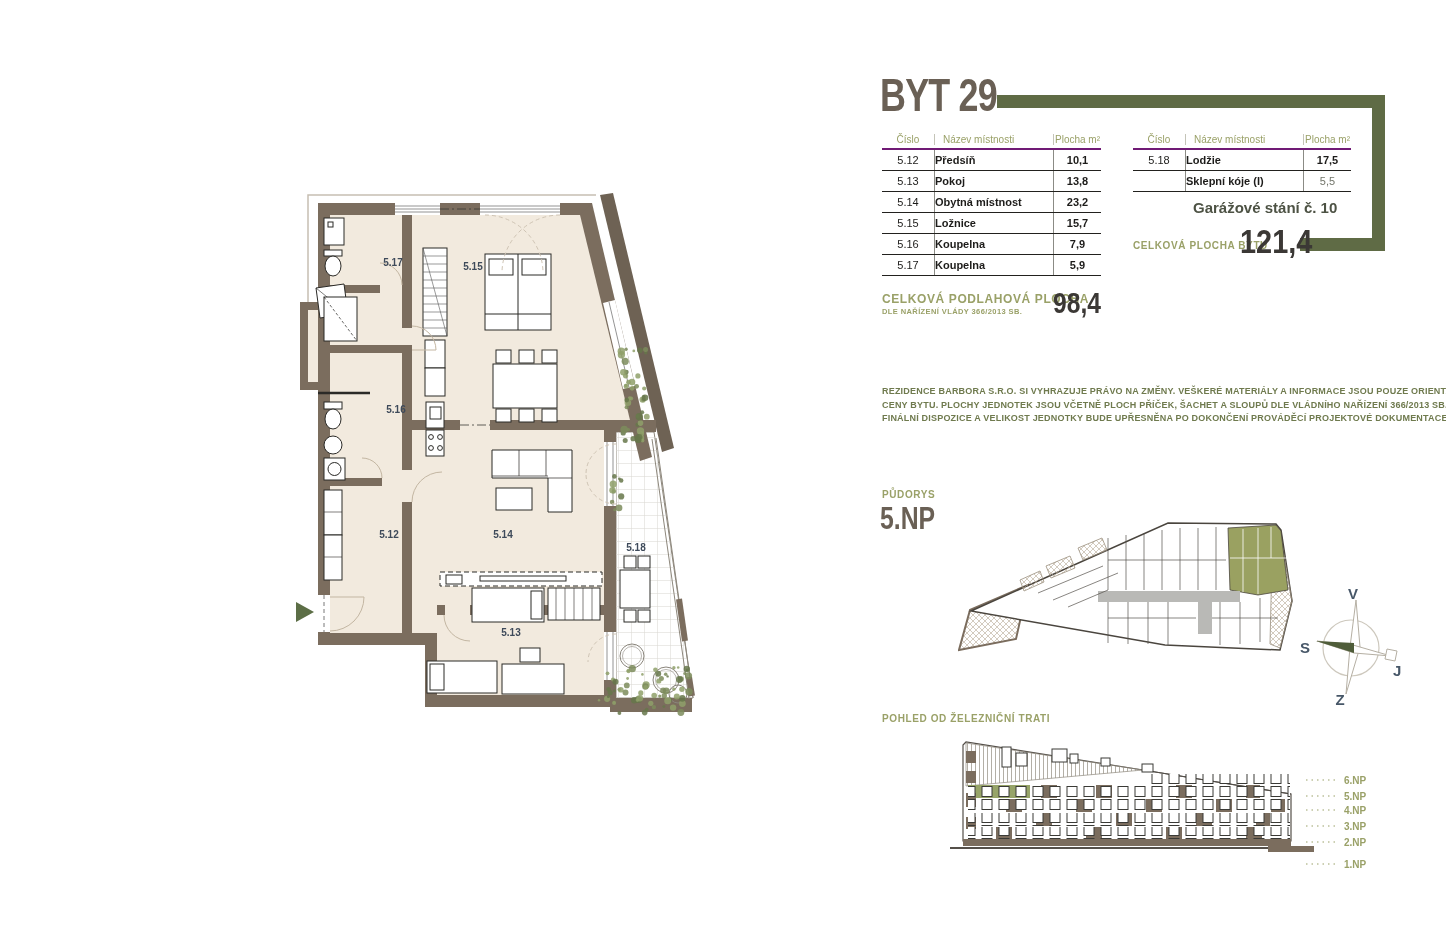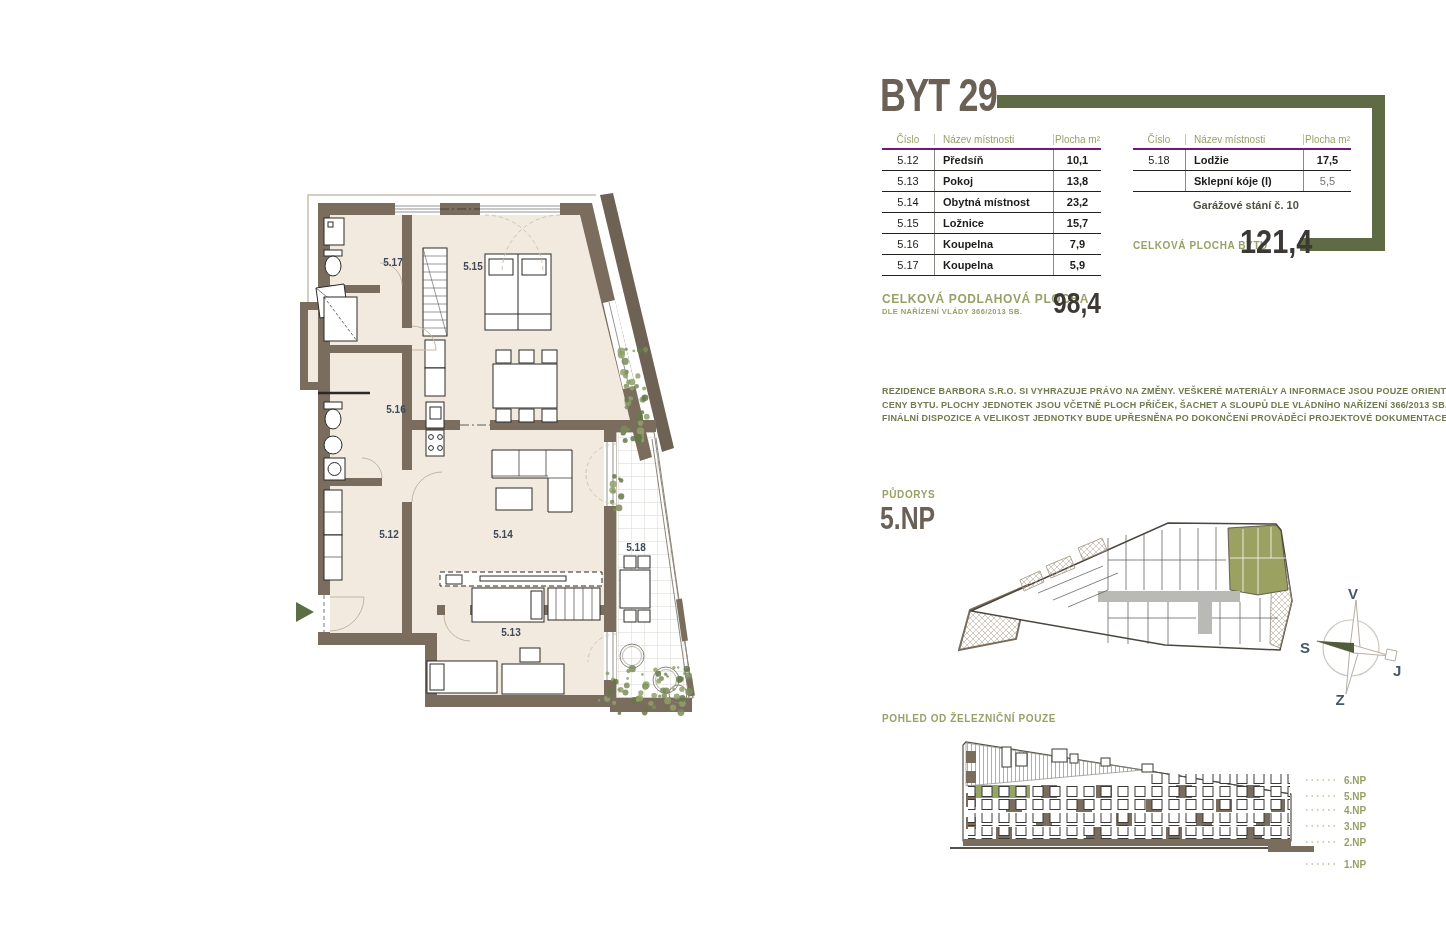--- a/index.html
+++ b/index.html
@@ -14,24 +14,24 @@
   .bignum{color:#3b3835;font-weight:bold;line-height:1;transform:scaleX(.85);transform-origin:0 0;white-space:nowrap;}
   .rtable{position:absolute;font-size:11px;color:#1d1c1a;}
   .thead{display:grid;grid-template-columns:52px 1fr 48px;color:#9aa168;font-size:10px;
          border-bottom:2px solid #701a75;align-items:end;padding-bottom:3px;height:16px;}
   .thead span:nth-child(1){text-align:center;}
   .thead span:nth-child(2){padding-left:8px;border-left:1px solid #c4c4b8;}
   .thead span:nth-child(3){border-left:1px solid #c4c4b8;text-align:center;}
   .trow{display:grid;grid-template-columns:52px 1fr 48px;height:20px;border-bottom:1px solid #22211e;}
   .rtable[data-name="rooms-table-main"] .trow:last-child{border-bottom:1px solid #22211e;}
   .cnum{display:flex;align-items:center;justify-content:center;}
-  .cname{display:flex;align-items:center;padding-left:8px;border-left:1px solid #8b8b85;font-weight:bold;}
+  .cname{display:flex;align-items:center;border-left:1px solid #8b8b85;font-weight:bold;}
   .carea{display:flex;align-items:center;justify-content:center;border-left:1px solid #8b8b85;font-weight:bold;}
   .trow.dim .carea{color:#72756a;font-weight:normal;}
-  .tnote{padding-left:60px;font-size:11px;color:#4d5244;font-weight:bold;margin-top:7px;white-space:nowrap;}
+  .tnote{padding-left:60px;font-size:15px;color:#4d5244;font-weight:bold;margin-top:7px;white-space:nowrap;}
   .disclaimer{color:#6f7a4e;font-size:9px;font-weight:bold;line-height:13.5px;letter-spacing:.2px;white-space:nowrap;}
   .room-lbl{font:bold 10px "Liberation Sans","DejaVu Sans",sans-serif;fill:#3e4a5a;}
   .np-lbl{font:bold 10px "Liberation Sans","DejaVu Sans",sans-serif;fill:#9aa168;}
   .cmp-lbl{font:bold 15px "Liberation Sans","DejaVu Sans",sans-serif;fill:#475768;}
 </style>
 </head>
 <body>
 
 <div class="page" data-name="page">
 
@@ -462,21 +462,21 @@
     <polygon points="91,64 101,66 99,76 89,74" fill="#fff" stroke="#b5afa3" stroke-width="1"></polygon>
     <polygon points="20,56 58,58 58,68" fill="#4f5d3a"></polygon>
     <g id="compass-labels" data-name="compass-labels">
         <text x="57" y="14" class="cmp-lbl" text-anchor="middle" data-name="compass-label-top">V</text>
         <text x="14" y="68" class="cmp-lbl" text-anchor="end" data-name="compass-label-left">S</text>
         <text x="97" y="91" class="cmp-lbl" text-anchor="start" data-name="compass-label-right">J</text>
         <text x="44" y="120" class="cmp-lbl" text-anchor="middle" data-name="compass-label-bottom">Z</text>
       </g>
   </svg>
 
-  <div class="abs olive-h" style="left:882px;top:713px" data-name="elevation-label">POHLED OD ŽELEZNIČNÍ POUZE</div>
+  <div class="abs olive-h" style="left:882px;top:713px" data-name="elevation-label">POHLED OD ŽELEZNIČNÍ TRATI</div>
 
   <svg class="abs" style="left:946px;top:733px" width="445" height="160" viewBox="0 0 445 160" data-name="elevation-svg">
     <defs>
       <pattern id="roofstr" width="4" height="4" patternUnits="userSpaceOnUse">
         <line x1="1.5" y1="0" x2="1.5" y2="4" stroke="#a09a8f" stroke-width=".8"></line>
       </pattern>
       <pattern id="winA" width="17" height="13" patternUnits="userSpaceOnUse">
         <rect x="2" y="1.5" width="10" height="10" fill="#fff" stroke="#3a3a36" stroke-width="1"></rect>
       </pattern>
     </defs>

